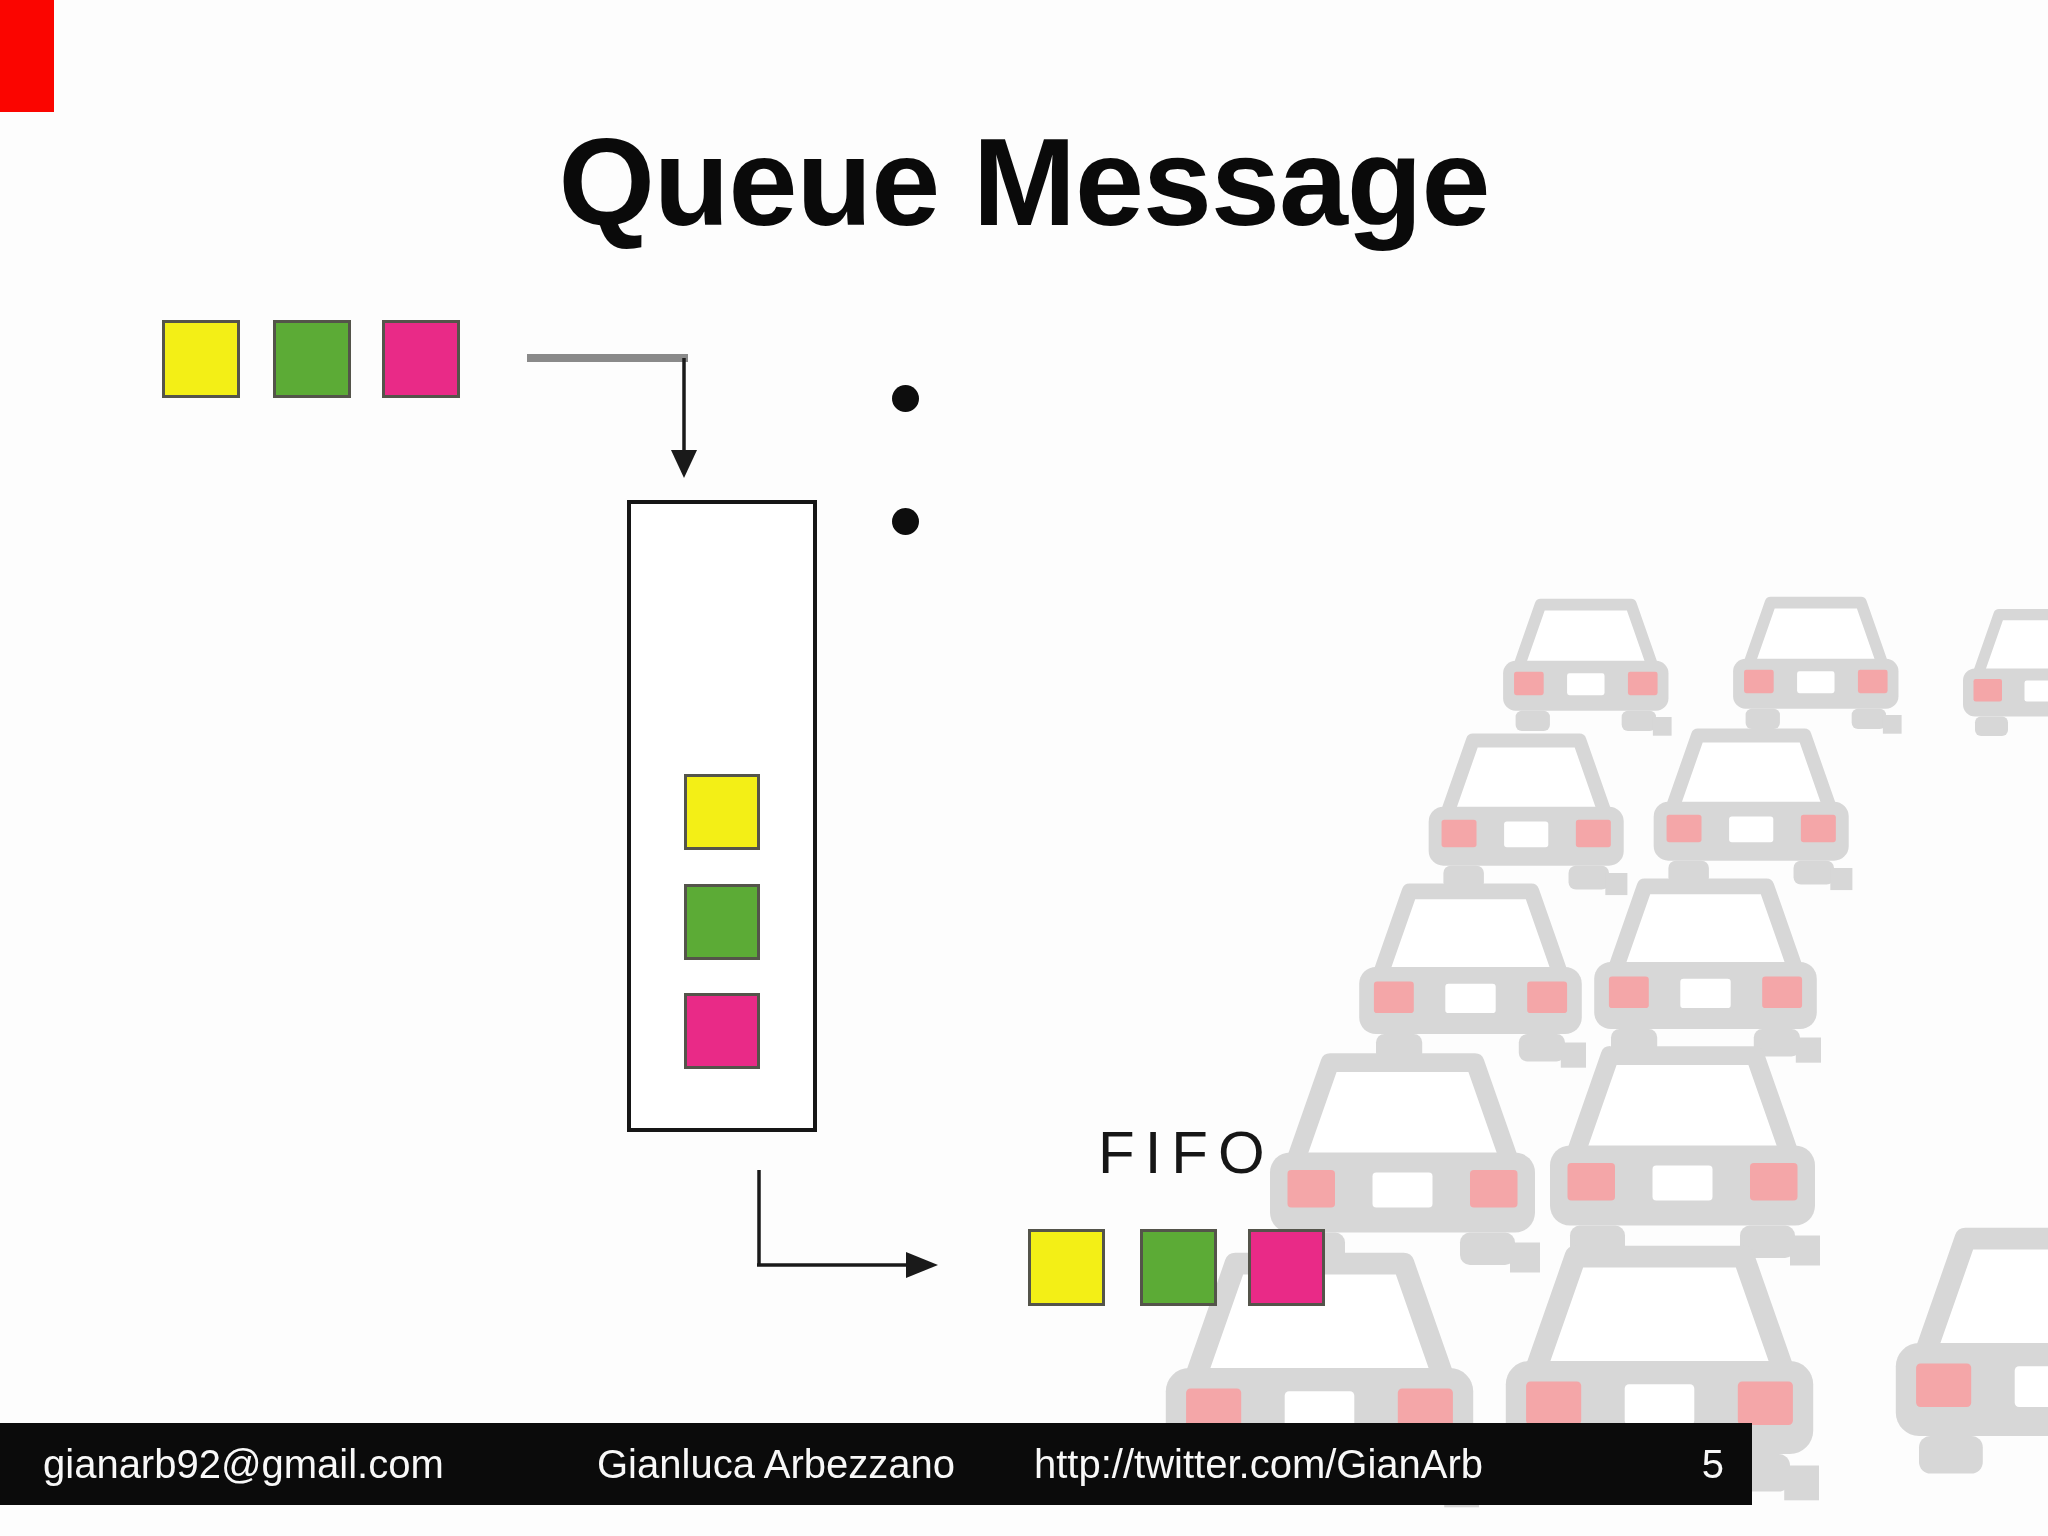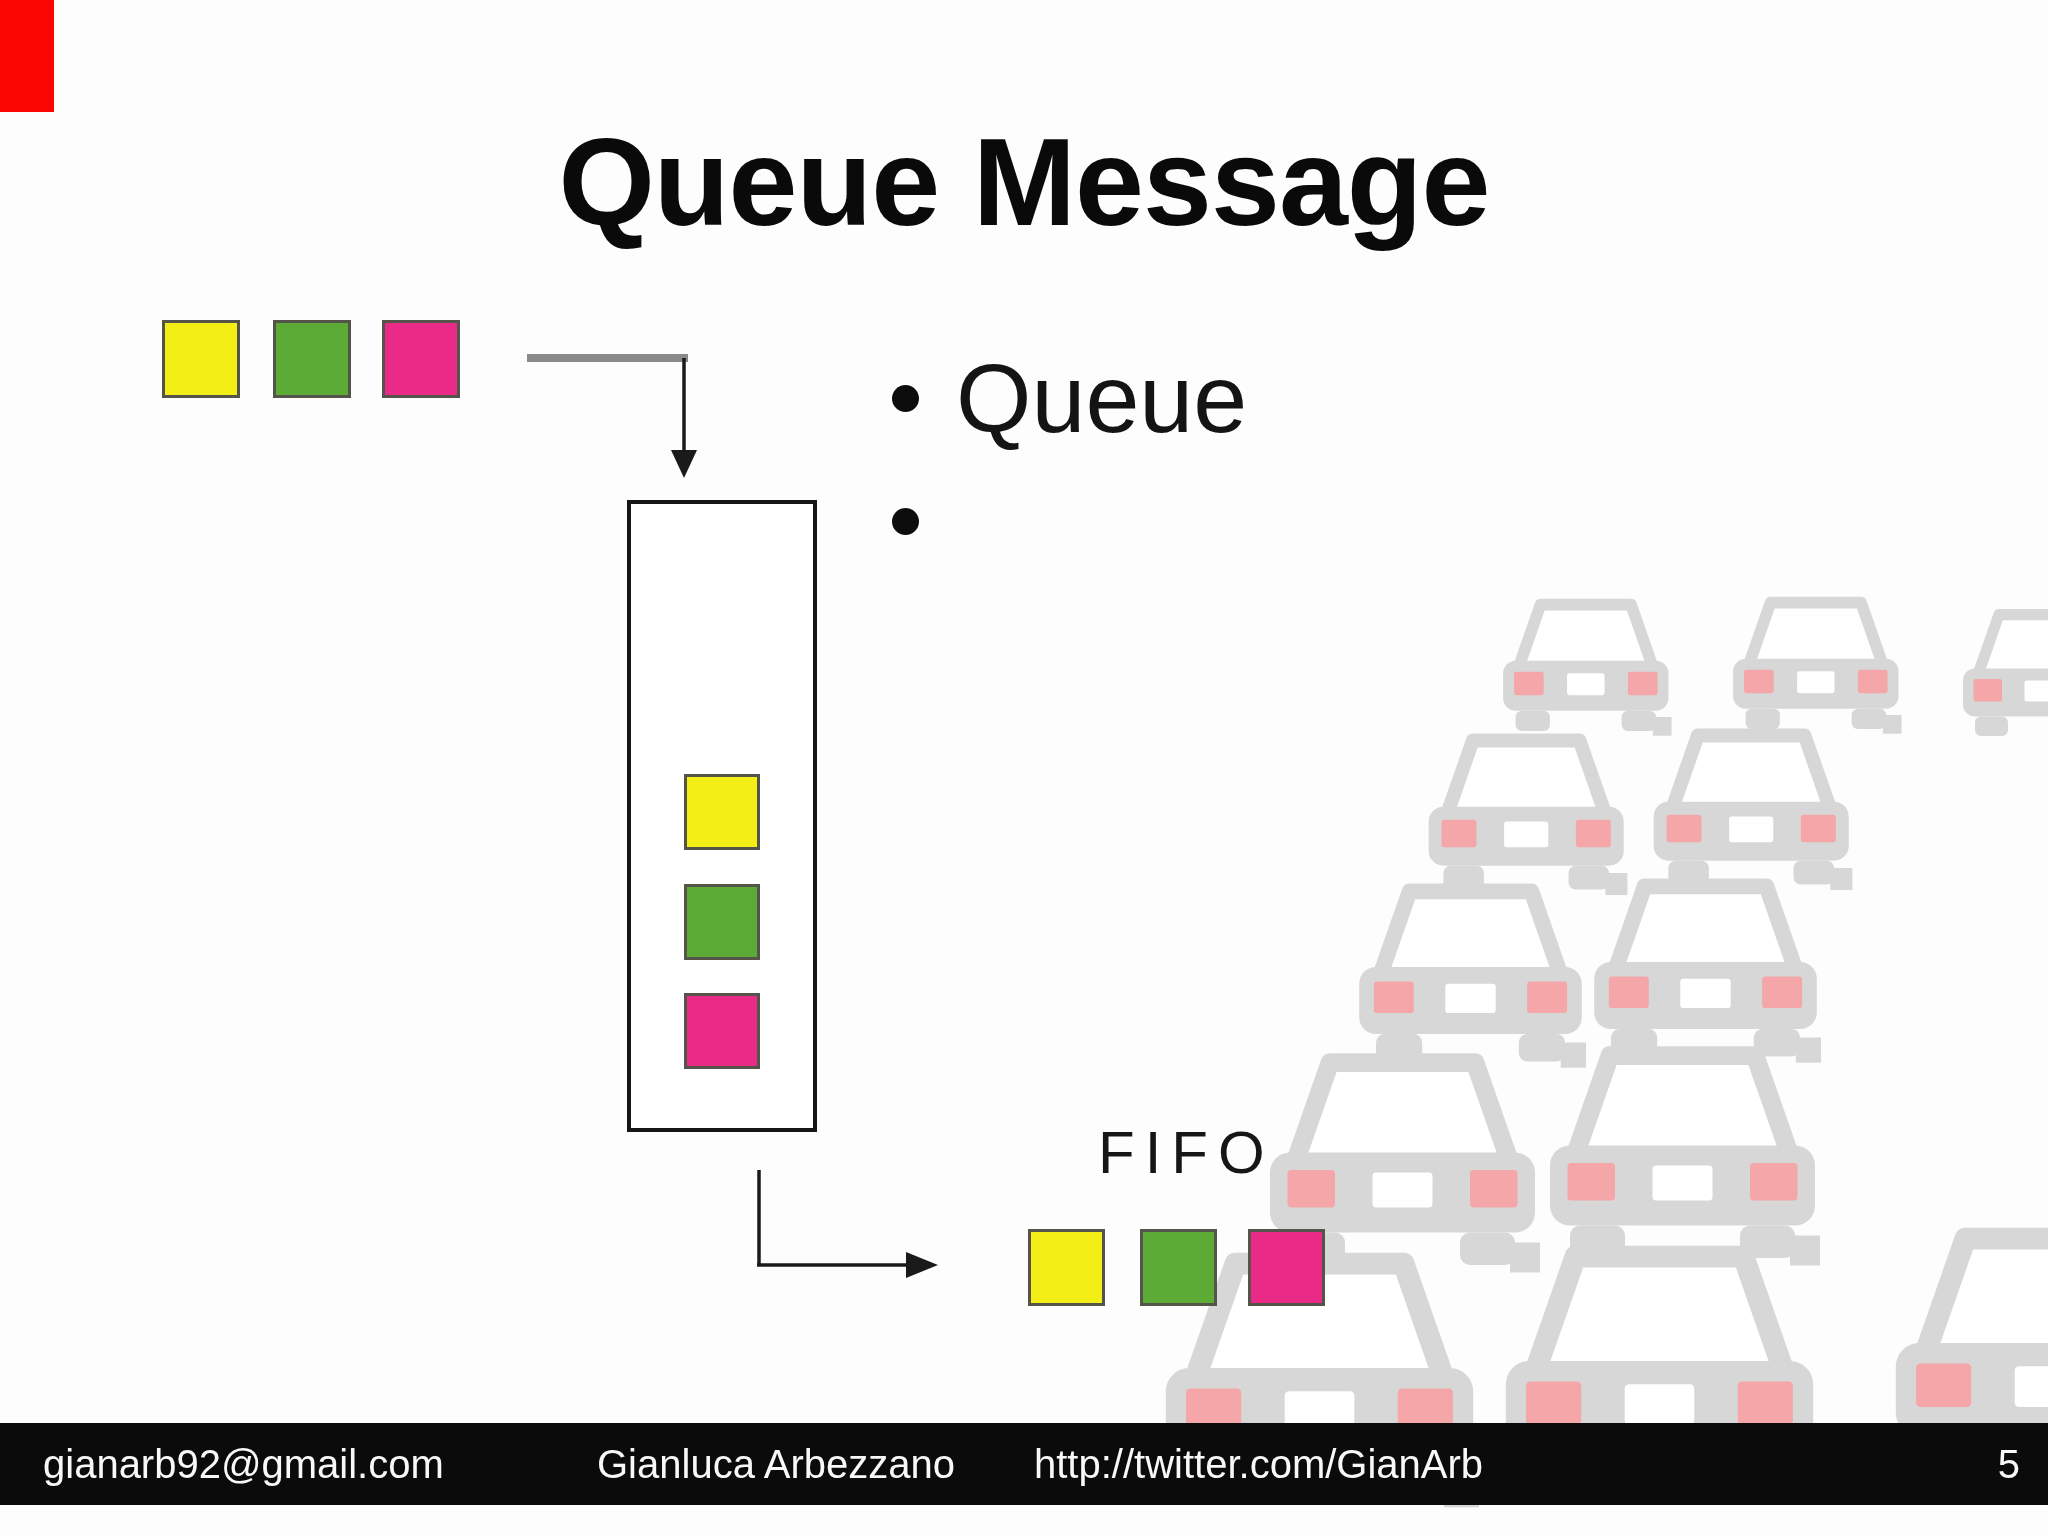--- a/index.html
+++ b/index.html
@@ -39,21 +39,21 @@
     width:27px;height:27px;border-radius:50%;background:#0d0d0d;
     margin-right:37px;flex:0 0 auto;
   }
   #fifo-label{
     left:1098px;top:1118px;font-size:60px;font-weight:500;
     letter-spacing:10px;color:#161616;text-align:center;
   }
   #arrow-layer{position:absolute;left:0;top:0;width:2048px;height:1536px;z-index:1;}
   
   #footer-bar{
-    left:0;top:1423px;width:2048px;height:82px;background:var(--footer_bg);z-index:3;
+    left:0;top:1423px;width:1752px;height:82px;background:var(--footer_bg);z-index:3;
     font-size:40px;color:var(--footer_text);line-height:82px;
   }
   #footer-email{left:43px;top:0;}
   #footer-author{left:597px;top:0;}
   #footer-twitter{left:1034px;top:0;}
   #footer-page{right:28px;top:0;}
 </style>
 </head>
 <body>
 
@@ -114,21 +114,20 @@
   <div id="queue-box" class="abs"></div>
   <div>
     <div class="abs sq mid" style="left: 684px; top: 774px; background-color: rgb(243, 239, 22);"></div>
     <div class="abs sq mid" style="left: 684px; top: 884px; background-color: rgb(92, 171, 54);"></div>
     <div class="abs sq mid" style="left: 684px; top: 993px; background-color: rgb(233, 42, 135);"></div>
   </div>
 
   <ul id="bullet-list" class="abs">
     <li>
       <span class="bullet-dot"></span>
-      <span>Queue</span>
     </li>
     <li>
       <span class="bullet-dot"></span>
     </li>
   </ul>
 
   <div id="fifo-label" class="abs">FIFO</div>
 
   <div>
     <div class="abs sq small-b" style="left: 1028px; top: 1229px; background-color: rgb(243, 239, 22);"></div>

